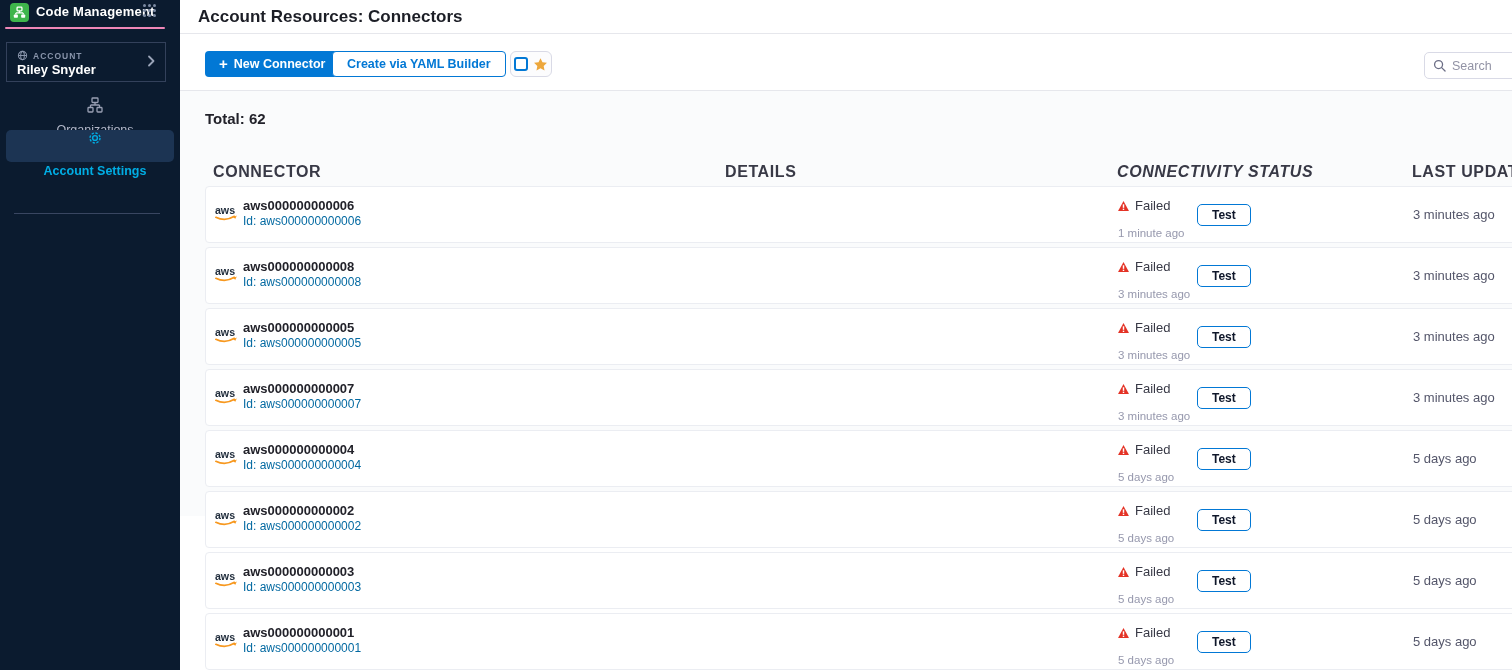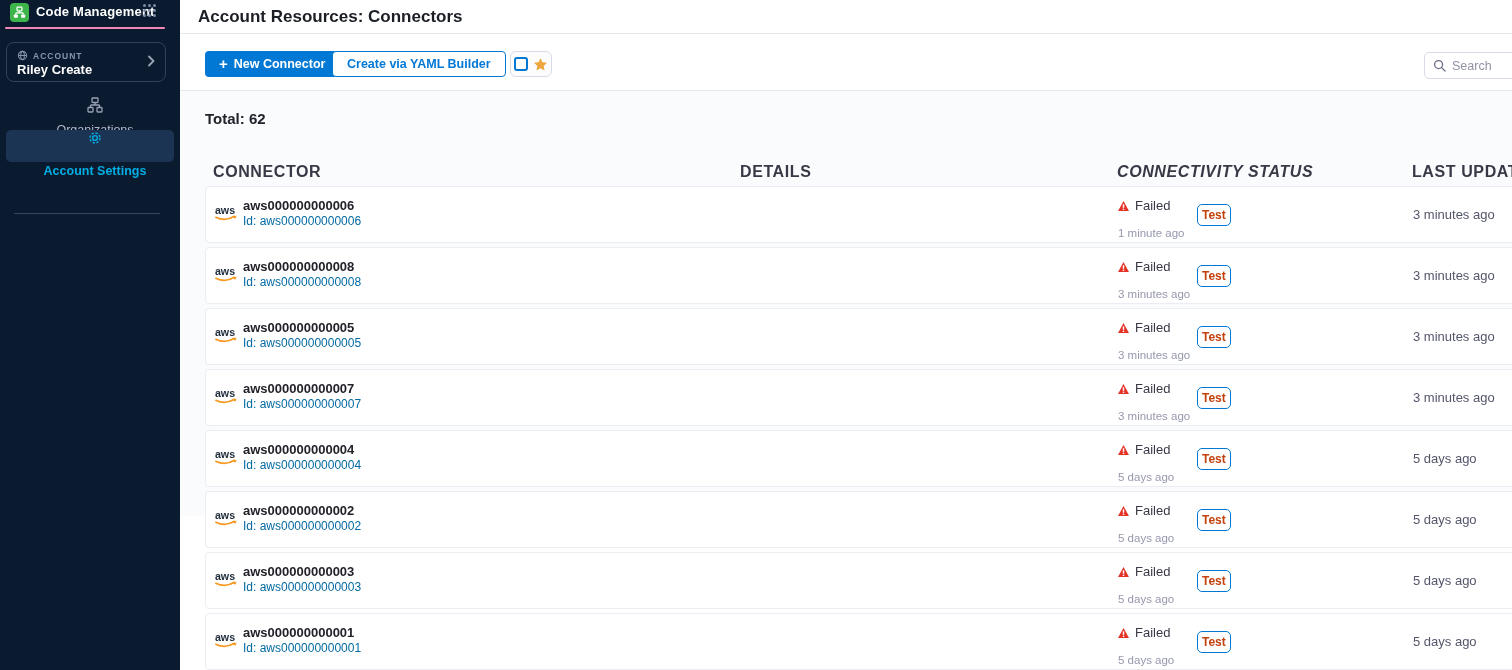--- a/index.html
+++ b/index.html
@@ -24,21 +24,21 @@
     position:absolute; left:36px; top:4px; font-size:13px; font-weight:700; color:#ffffff;
     letter-spacing:.2px; white-space:nowrap;
   }
   .grid-icon { position:absolute; right:24px; top:4px; width:13px; height:13px; cursor:pointer;
     display:grid; grid-template-columns:repeat(3,3px); grid-template-rows:repeat(3,3px); gap:2px; }
   .grid-icon i { width:3px; height:3px; border-radius:50%; background:#7d8ba3; }
   .sb-pink-line { position:absolute; left:5px; top:27px; width:160px; height:2px; background:#ef87b8; border-radius:1px; }
 
   .account-card {
     position:absolute; left:6px; top:42px; width:160px; height:40px;
-    border:1px solid #33415b; border-radius:8px; cursor:pointer;
+    border:1px solid #33415b; border-radius:0; cursor:pointer;
   }
   .acct-row1 { position:absolute; left:10px; top:7px; display:flex; align-items:center; gap:5px; }
   .acct-label { font-size:8.5px; font-weight:700; letter-spacing:1px; color:#8995ab; }
   .acct-name { position:absolute; left:10px; top:19px; font-size:13px; font-weight:600; color:#ffffff; white-space:nowrap; }
   .acct-chevron { position:absolute; right:10px; top:12px; }
 
   .sb-nav { position:absolute; left:0; top:96px; width:180px; }
   .nav-item {
     position:relative; margin:1px 6px; height:32px; border-radius:5px;
     display:flex; align-items:center; gap:10px; padding-left:10px; cursor:pointer;flex-direction:column;
@@ -83,37 +83,37 @@
   .search-box input {
     border:none; outline:none; font-family:inherit; font-size:12.5px; color:#4f5162; width:100px; background:transparent;
   }
   .search-box input::placeholder { color:#9293a5; }
 
   .content { position:absolute; left:0; top:91px; width:1332px; height:579px; }
   .total-line { position:absolute; left:25px; top:19px; font-size:15px; font-weight:700; color:#22222a; }
   .col-headers { position:absolute; left:0; top:72px; width:1332px; height:12px;
     font-size:16px; font-weight:700; letter-spacing:.6px; color:#383946; }
   .col-h { position:absolute; top:0; white-space:nowrap; }
-  .col-h.c0 { left:33px; } .col-h.c1 { left:560px; } .col-h.c2 { left:937px;font-style:italic; } .col-h.c3 { left:1232px; }
+  .col-h.c0 { left:33px; } .col-h.c1 { left:545px; } .col-h.c2 { left:937px;font-style:italic; } .col-h.c3 { left:1232px; }
 
   .rows { position:absolute; left:25px; top:95px; width:1360px; }
   .row {
     position:relative; width:1360px; height:57px; margin-bottom:4px;
     background:#ffffff; border:1px solid #ebedf2; border-radius:4px; cursor:pointer;
   }
   .aws-logo { position:absolute; left:8px; top:16px; width:26px; height:22px; }
   .row-name { position:absolute; left:37px; top:11px; font-size:13px; font-weight:700; color:#22222a; white-space:nowrap; }
   .row-id   { position:absolute; left:37px; top:27px; font-size:12px; color:#0369a1; white-space:nowrap; }
   .status-cell { position:absolute; left:912px; top:11px; }
   .status-line { display:flex; align-items:center; gap:6px; font-size:13px; color:#383946; }
   .status-time { margin-top:14px; font-size:11.5px; color:#9698ad; white-space:nowrap; }
   .test-btn {
-    position:absolute; left:991px; top:17px; height:22px; padding:0 4px;
+    position:absolute; left:991px; top:17px; height:22px; padding:0 14px;
     background:#ffffff; border:1.5px solid #0278d5; border-radius:5px;
-    color:#c2410c; font-family:inherit; font-size:12px; font-weight:700; cursor:pointer;
+    color:#0f172a; font-family:inherit; font-size:12px; font-weight:700; cursor:pointer;
   }
   .last-updated { position:absolute; left:1207px; top:20px; font-size:13px; color:#54566a; white-space:nowrap; }
 </style>
 </head>
 <body>
 
 <aside class="sidebar">
   <div class="sb-header">
     <span class="sb-logo">
       <svg width="13" height="13" viewBox="0 0 16 16">
@@ -140,21 +140,21 @@
 
   <div class="account-card">
     <div class="acct-row1">
       <svg class="globe" width="11" height="11" viewBox="0 0 12 12">
         <circle cx="6" cy="6" r="4.5" fill="none" stroke="#8995ab" stroke-width="1.1"></circle>
         <ellipse cx="6" cy="6" rx="2" ry="4.5" fill="none" stroke="#8995ab" stroke-width="1.1"></ellipse>
         <path d="M1.5 6 h9" stroke="#8995ab" stroke-width="1.1"></path>
       </svg>
       <span class="acct-label">ACCOUNT</span>
     </div>
-    <div class="acct-name">Riley Create</div>
+    <div class="acct-name">Riley Snyder</div>
     <svg class="acct-chevron" width="8" height="12" viewBox="0 0 8 12">
       <path d="M2 1.5 L6.5 6 L2 10.5" fill="none" stroke="#9aa4b8" stroke-width="1.8" stroke-linecap="round" stroke-linejoin="round"></path>
     </svg>
   </div>
 
   <nav class="sb-nav">
     <div class="nav-item">
       <svg class="nav-icon" viewBox="0 0 16 16">
         <rect x="5" y="1" width="6" height="4.5" rx="0.8" fill="none" stroke="#9aa0b4" stroke-width="1.3"></rect>
         <path d="M8 5.5 v2.5 M3.5 8 h9 M3.5 8 v2 M12.5 8 v2" stroke="#9aa0b4" stroke-width="1.3" fill="none"></path>

